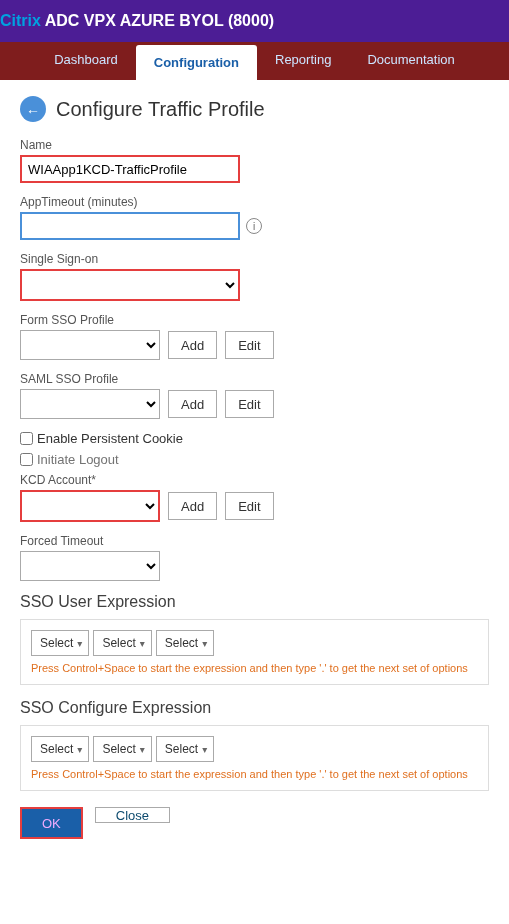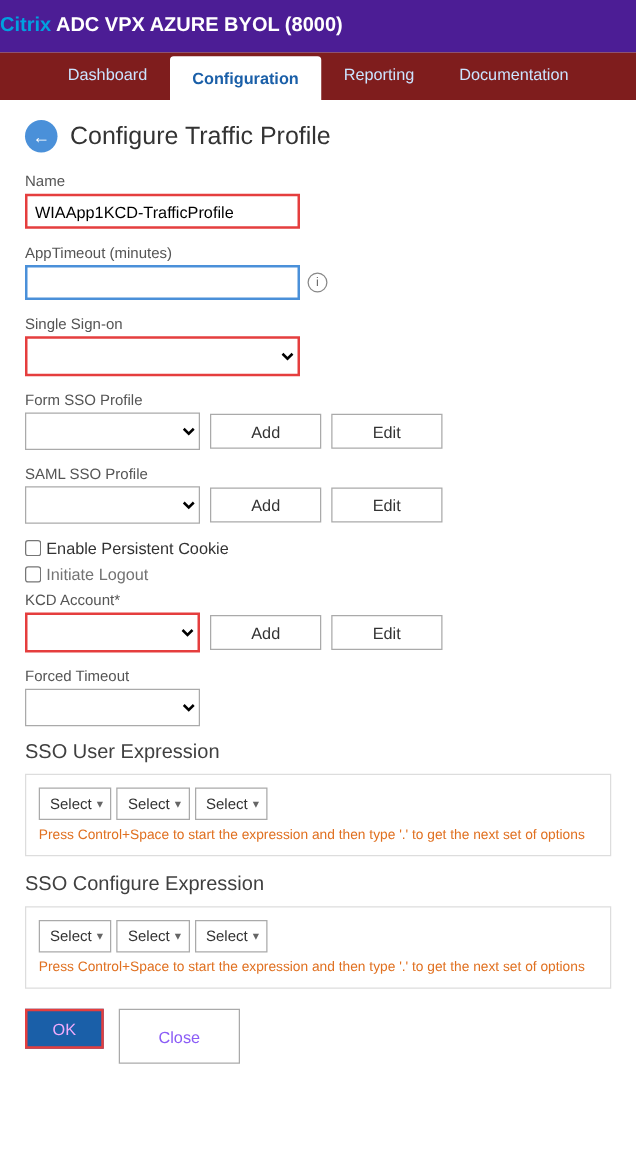--- a/index.html
+++ b/index.html
@@ -122,42 +122,42 @@
     
     .field-row {
       display: flex;
       align-items: center;
       gap: 8px;
     }
 
     
     .btn {
       height: 28px;
-      padding: 0 32px;
+      padding: 0 12px;
       border: 1px solid #aaa;
       background: white;
       color: #333;
       cursor: pointer;
       font-size: 13px;
     }
     .btn-primary {
       background: #1a5fa8;
       color: #f0abfc;
       border: 2px solid #e53e3e;
       height: 32px;
       padding: 0 20px;
       font-size: 13px;
       cursor: pointer;
     }
     .btn-close {
-      height: 44px;
-      padding: 0 31px;
-      border: 1px solid #aaa;
-      background: white;
-      color: #8b5cf6;
+      height: 16px;
+      padding: 0 20px;
+      border: 1px solid #aaa;
+      background: white;
+      color: #0c4a6e;
       cursor: pointer;
       font-size: 13px;
     }
 
     
     .checkbox-row {
       display: flex;
       align-items: center;
       gap: 4px;
       margin-bottom: 6px;

